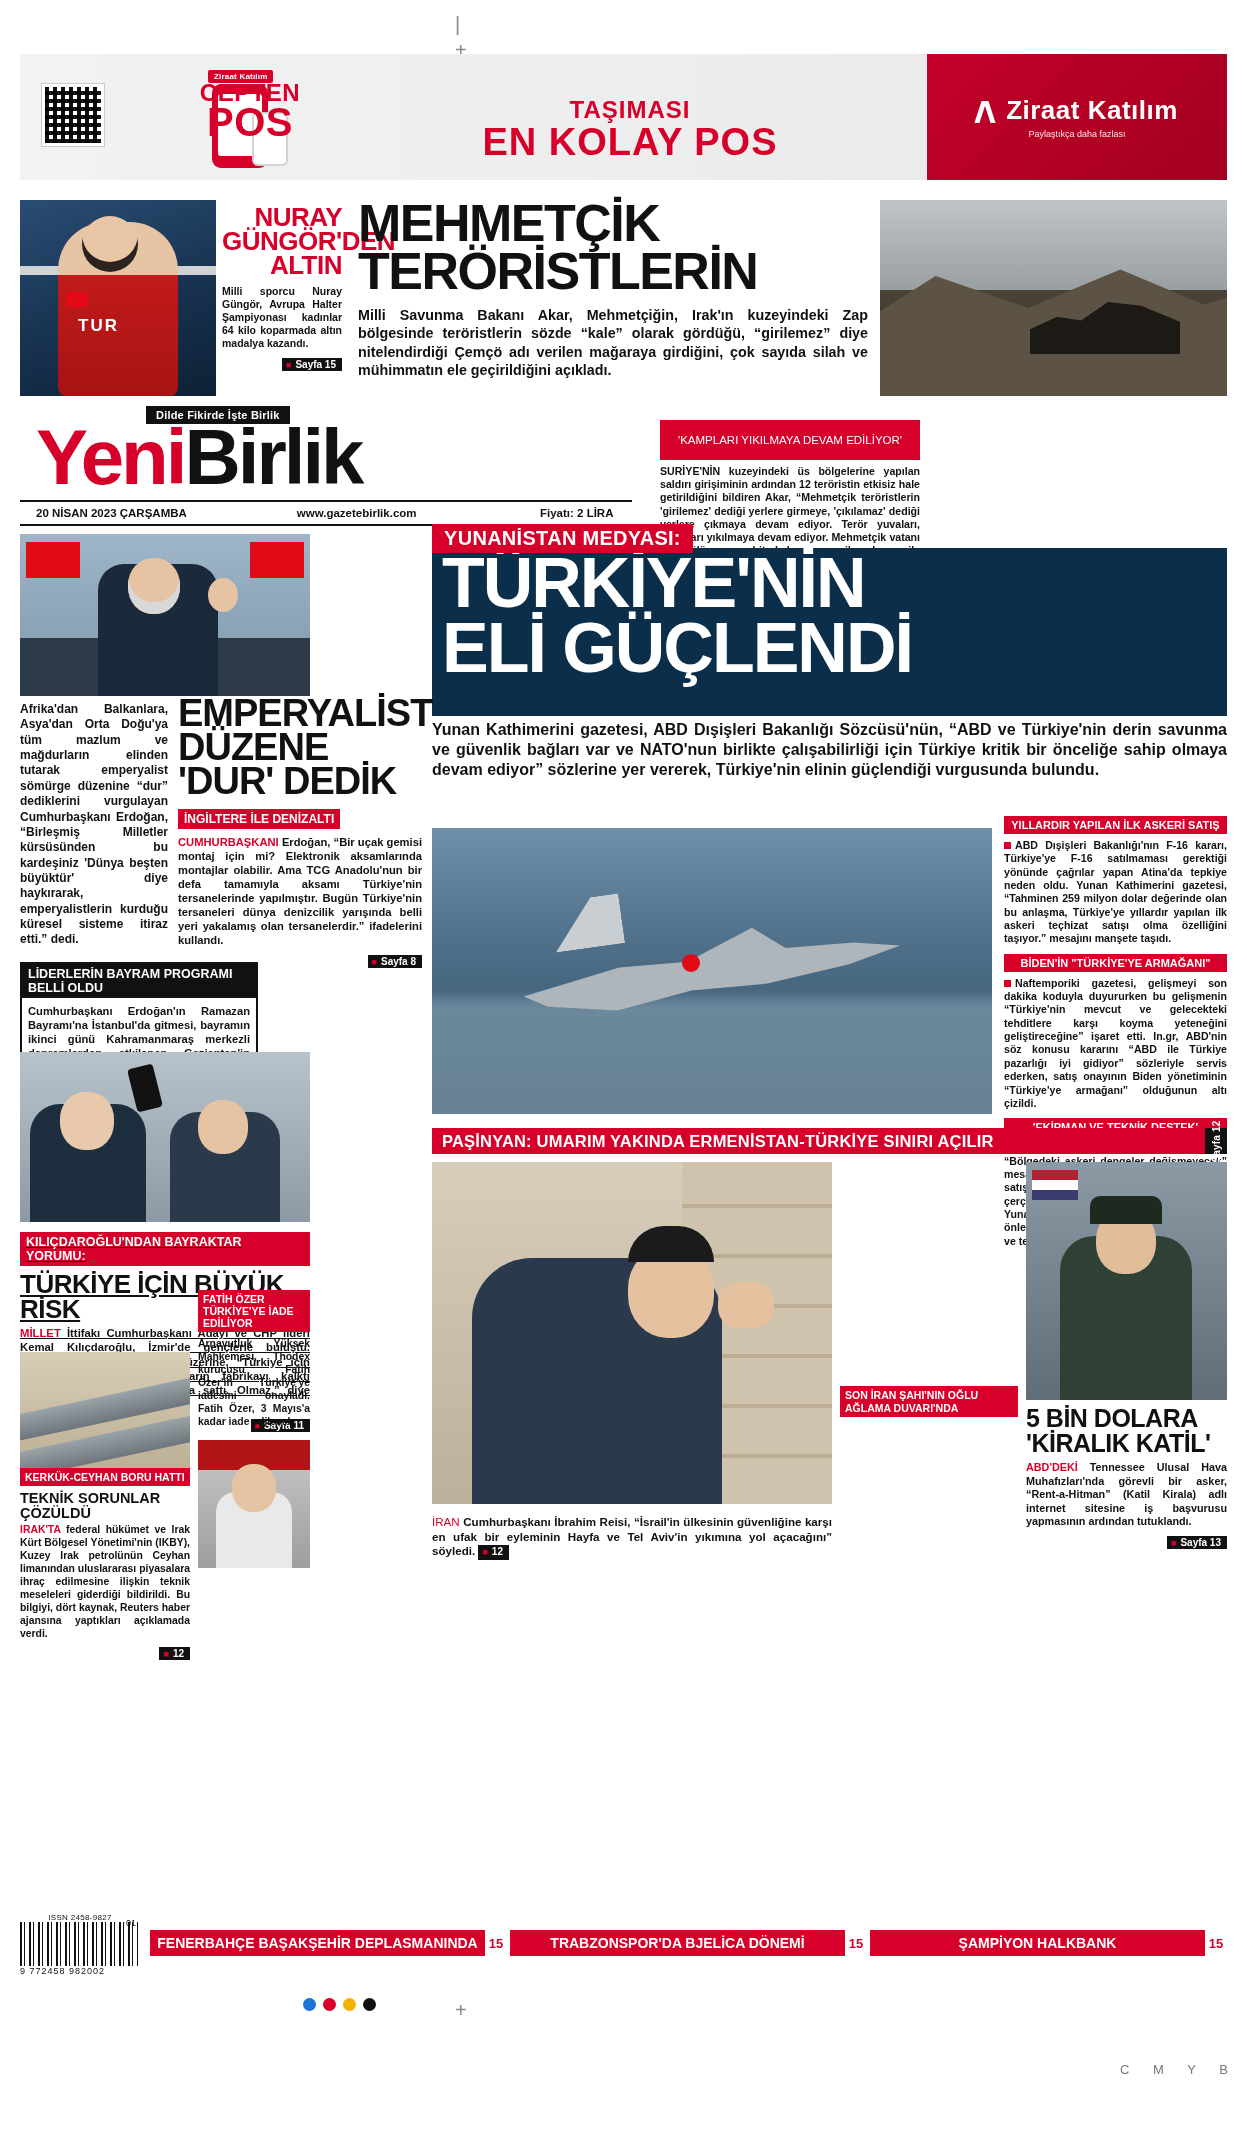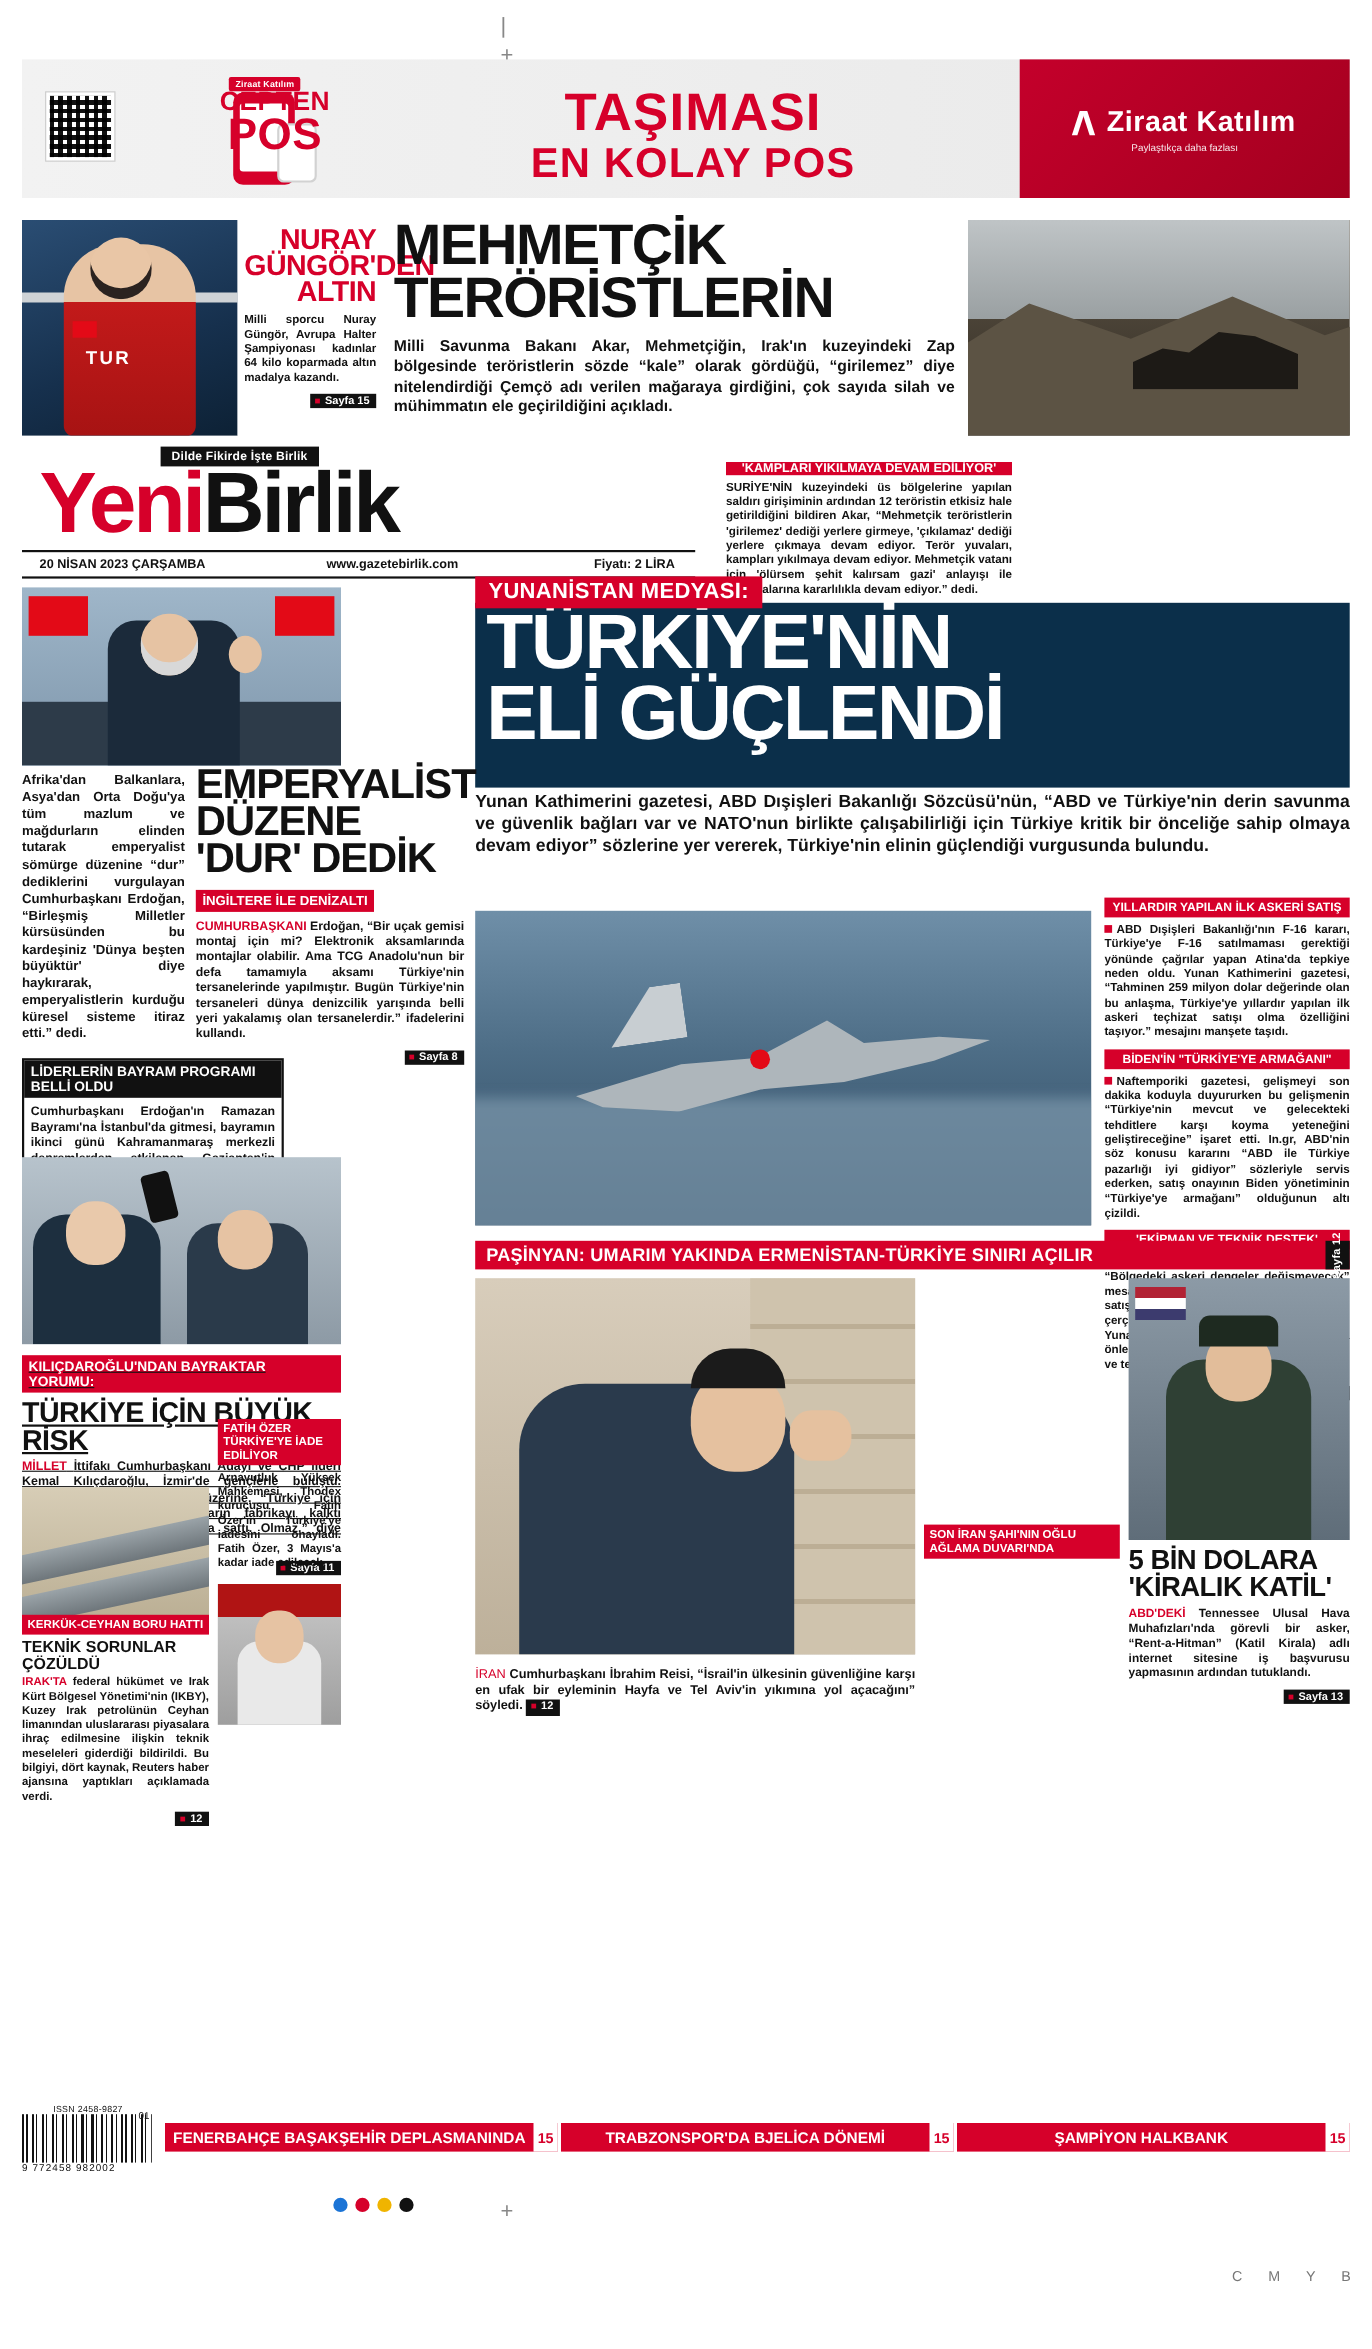--- a/index.html
+++ b/index.html
@@ -51,21 +51,21 @@
   .topad .cepten{
     position:absolute; left:150px; top:28px; width:160px; text-align:center;
     color:#d6002a; font-weight:bold; line-height:.92;
   }
   .topad .cepten .l1{ font-size:24px; letter-spacing:.5px;}
   .topad .cepten .l2{ font-size:40px; letter-spacing:.5px;}
   .topad .headline{
     position:absolute; left:330px; top:24px; width:560px; text-align:center;
     color:#d6002a; font-weight:bold; line-height:1.06;
   }
-  .topad .headline .l1{ font-size:48px; letter-spacing:1px;}
+  .topad .headline .l1{ font-size:24px; letter-spacing:1px;margin-top:19px;}
   .topad .headline .l2{ font-size:38px; letter-spacing:1px;}
   .topad .brand{
     position:absolute; right:0; top:0; width:300px; height:126px;
     background:linear-gradient(135deg,#c4002b 0%, #a3001f 100%);
     display:flex; flex-direction:column; justify-content:center; align-items:center;
     color:#fff;
   }
   .topad .brand .bn{ font-size:26px; font-weight:bold; letter-spacing:.5px;}
   .topad .brand .bs{ font-size:9px; opacity:.9; margin-top:3px;}
   .topad .brand .bmark{
@@ -160,21 +160,21 @@
   .masthead .rule{
     position:absolute; left:0; top:100px; width:612px; height:2px; background:#111;
   }
   .masthead .rule2{
     position:absolute; left:0; top:124px; width:612px; height:2px; background:#111;
   }
   .kampbox{
     position:absolute; left:640px; top:20px; width:260px; height:108px;
   }
   .kampbox .hdr{
-    background:#d6002a; color:#fff; font-size:11.5px; font-weight:bold; text-align:center; padding:0 0;
+    background:#d6002a; color:#fff; font-size:11.5px; font-weight:normal; text-align:center; padding:14px 0;
   }
   .kampbox .body{
     font-size:10.6px; line-height:1.25; text-align:justify; padding-top:5px; font-weight:bold;
   }
 
   
   .greek{
     position:absolute; left:432px; top:524px; width:795px; height:590px;
   }
   .greek .kicker{

